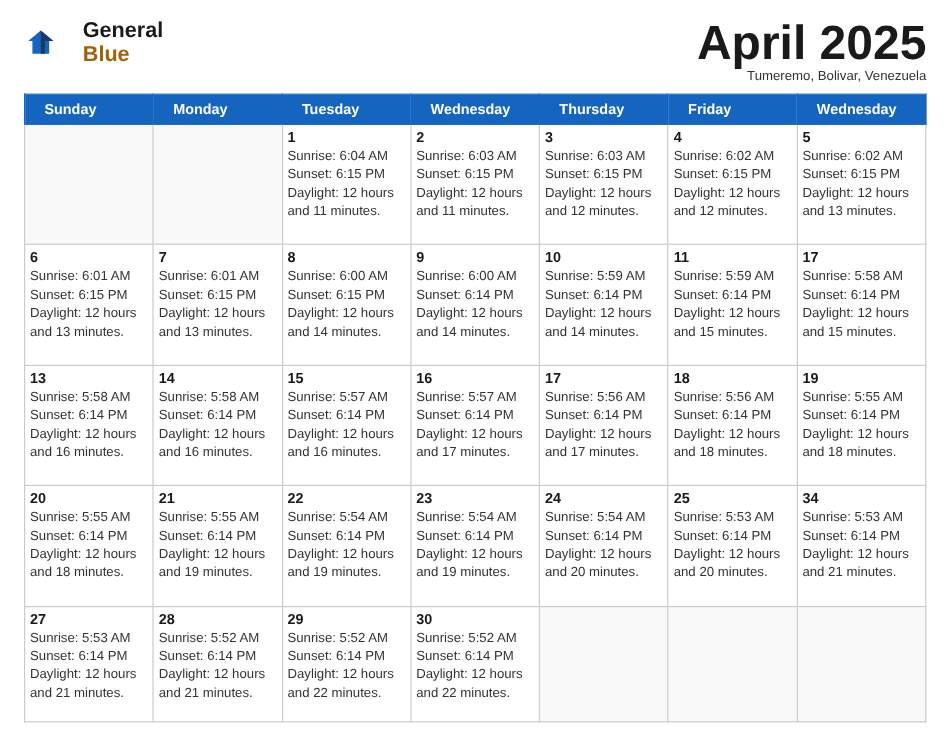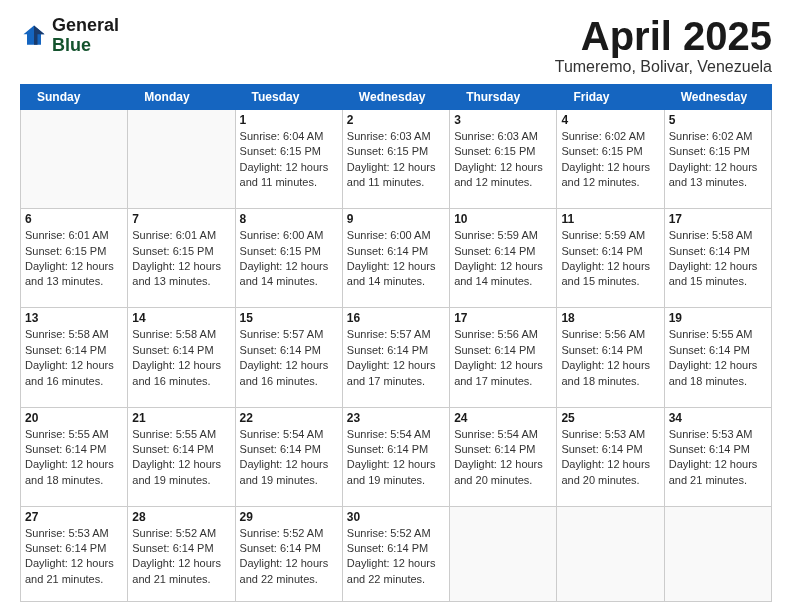--- a/index.html
+++ b/index.html
@@ -19,44 +19,44 @@
     }
     .header {
       display: flex;
       justify-content: space-between;
       align-items: flex-start;
       margin-bottom: 8px;
     }
     .logo {
       display: flex;
       align-items: center;
-      gap: 4px;
+      gap: 21px;
     }
     .logo-text {
       font-size: 18px;
       font-weight: bold;
       line-height: 1.1;
     }
     .logo-general { color: #1a1a1a; }
-    .logo-blue { color: #14532d; }
+    .logo-blue { color: #a16207; }
     .logo-icon {
       width: 28px;
       height: 28px;
     }
     .header-right {
       text-align: right;
     }
     .month-title {
       font-size: 40px;
       font-weight: bold;
       color: #1a1a1a;
       line-height: 1;
     }
     .location {
-      font-size: 16px;
+      font-size: 11px;
       color: #333;
       margin-top: 2px;
     }
     .calendar {
       flex: 1;
       border: 1px solid #ccc;
       border-collapse: collapse;
       width: 100%;
       table-layout: fixed;
     }

